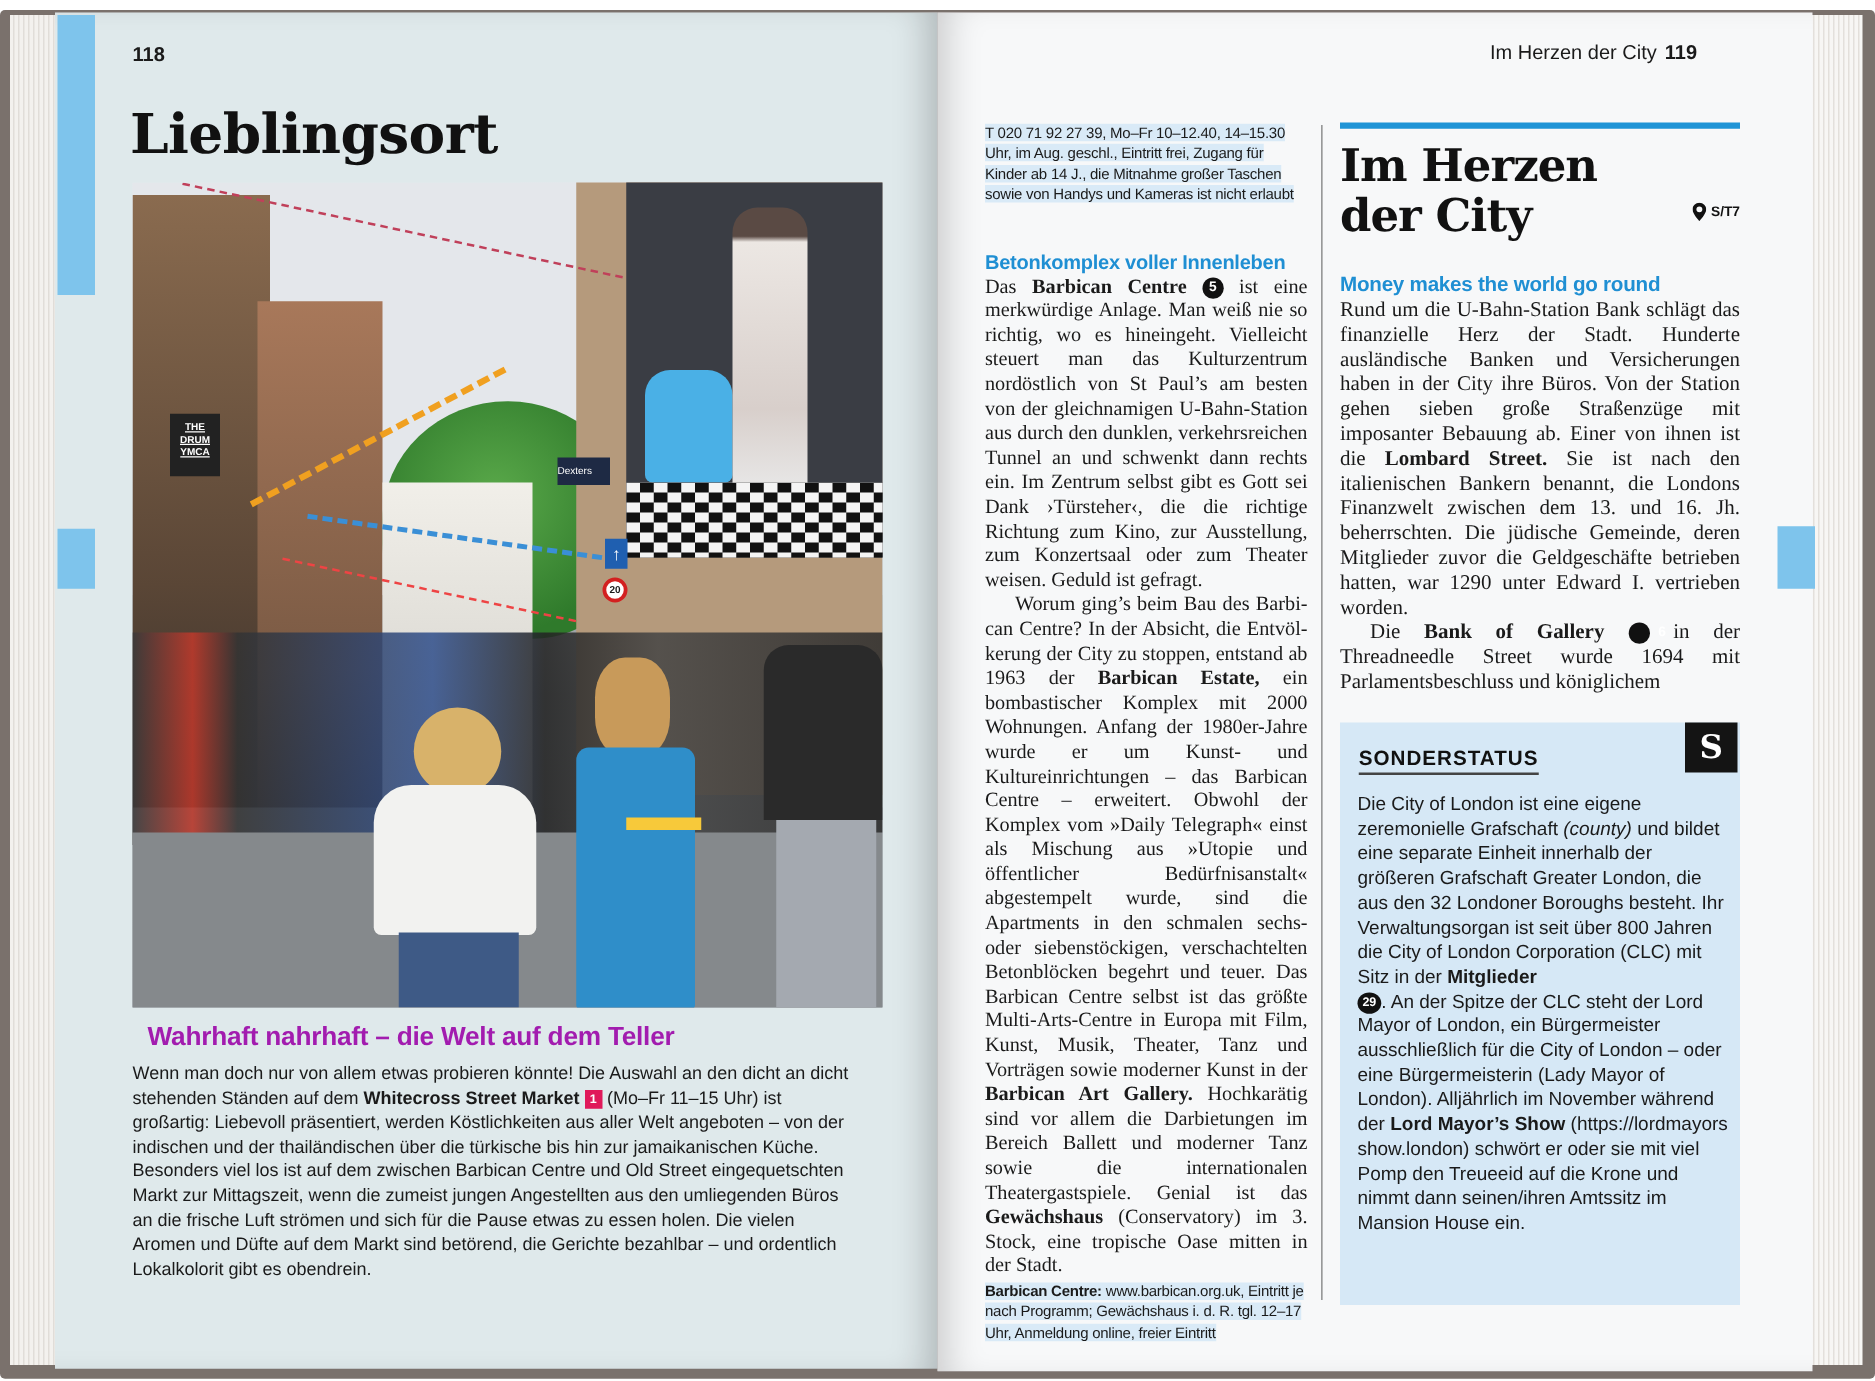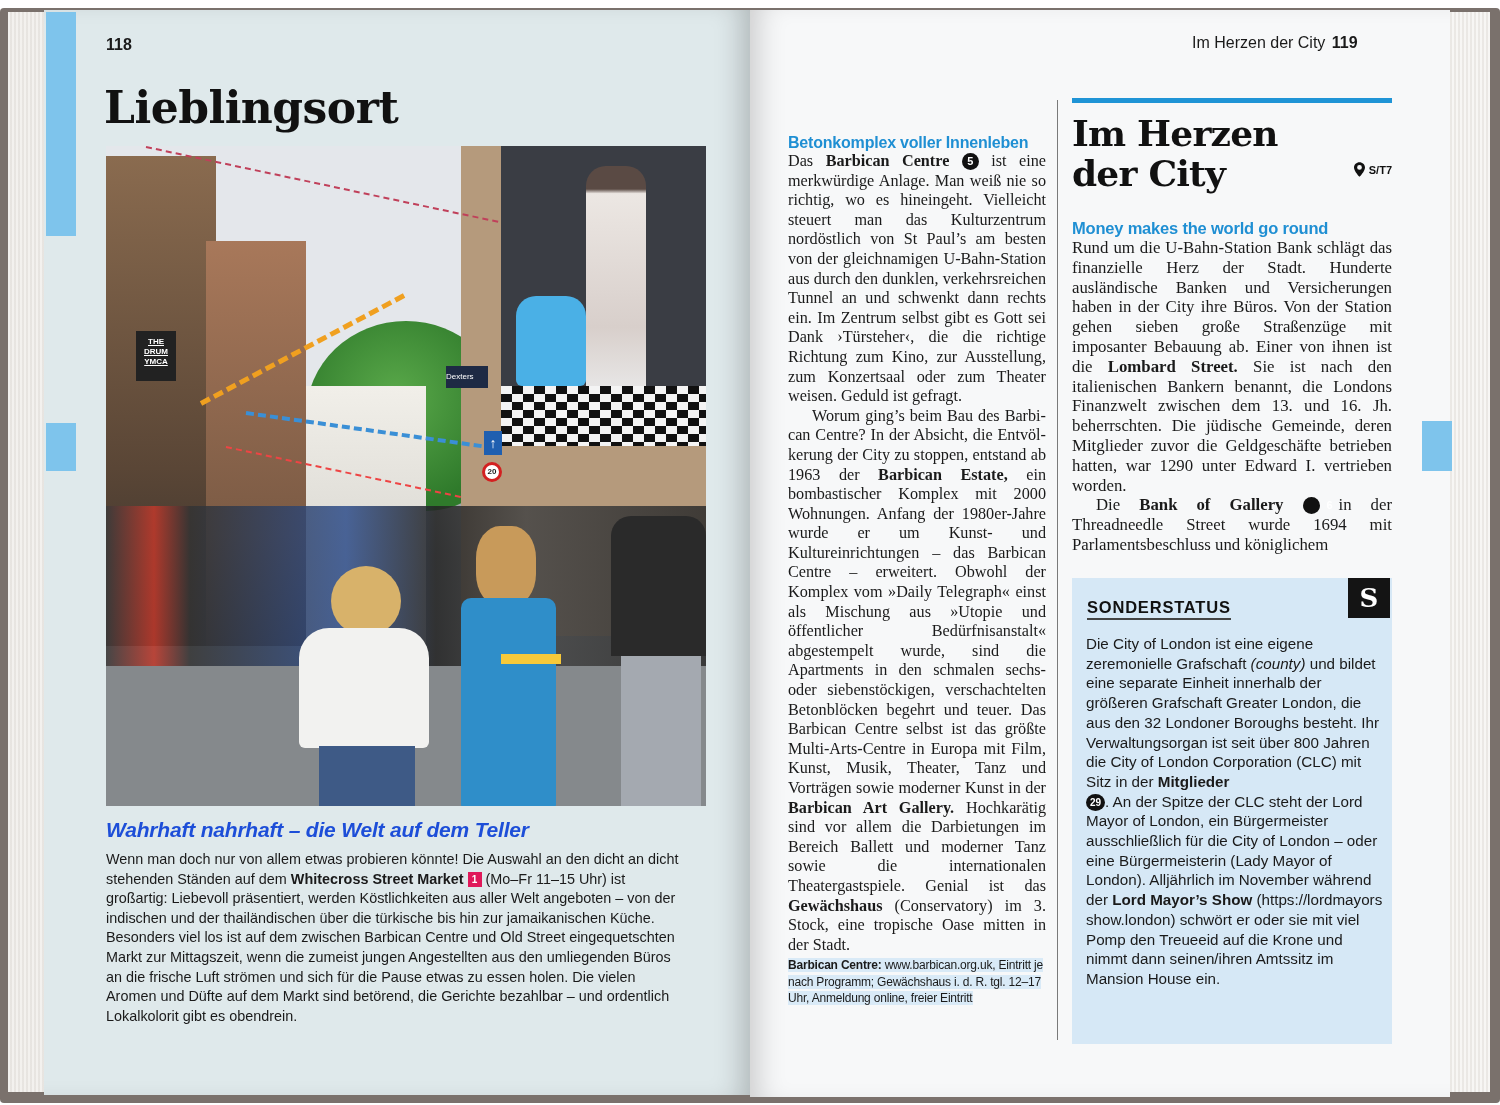--- a/index.html
+++ b/index.html
@@ -51,21 +51,21 @@
   .photo .woman .plate { position: absolute; left: 60px; top: 128px; width: 60px; height: 10px; background: #f7c93a; }
   .photo .man-right { position: absolute; left: 505px; top: 330px; width: 95px; height: 330px; }
   .photo .man-right .shirt { position: absolute; left: 0; top: 40px; width: 95px; height: 140px; background: #2a2a2a; border-radius: 20px 20px 0 0; }
   .photo .man-right .legs { position: absolute; left: 10px; top: 180px; width: 80px; height: 150px; background: #a4a9b0; }
   .photo .sign-drum { position: absolute; left: 30px; top: 185px; width: 40px; height: 50px; background: #222; color: #fff; font-size: 8px; font-weight: bold; text-align: center; padding-top: 6px; line-height: 10px; text-decoration: underline; }
   .photo .sign-dexters { position: absolute; left: 340px; top: 220px; width: 42px; height: 22px; background: #1e2a44; color: #fff; font-size: 8px; text-align: left; line-height: 22px; }
   .photo .sign-oneway { position: absolute; left: 378px; top: 285px; width: 18px; height: 24px; background: #1f5fb0; color: #fff; font-size: 14px; text-align: center; line-height: 24px; }
   .photo .sign-20 { position: absolute; left: 376px; top: 316px; width: 20px; height: 20px; border-radius: 50%; background: #fff; border: 3px solid #d32020; font-size: 8px; font-weight: bold; text-align: center; line-height: 14px; }
   .photo .bunting { position: absolute; height: 0; border-top: 2px dashed; }
 
-  .left-heading { position: absolute; left: 106px; top: 818px; font-size: 21px; font-weight: bold; color: #1d4ed8; letter-spacing: -0.2px; font-style: italic; }
+  .left-heading { position: absolute; left: 118px; top: 818px; font-size: 21px; font-weight: bold; color: #a21caf; letter-spacing: -0.2px; }
   .left-body { position: absolute; left: 106px; top: 850px; width: 580px; font-size: 14.4px; line-height: 19.6px; color: #1a1a1a; }
   .left-body b { font-weight: bold; }
   .marker-pink { display: inline-block; width: 14px; height: 15px; background: #e0195a; color: #fff; font-size: 10px; font-weight: bold; text-align: center; line-height: 15px; vertical-align: 1px; }
 
   
   .running-head { position: absolute; left: 1192px; top: 34px; font-size: 16px; color: #1a1a1a; }
   .col-mid { position: absolute; left: 788px; top: 96px; width: 258px; }
   .body-serif { font-family: "Liberation Serif", serif; font-size: 16.2px; line-height: 19.6px; text-align: justify; color: #1a1a1a; hyphens: manual; }
   .info-block { font-size: 12px; line-height: 16.4px; color: #1a1a1a; letter-spacing: -0.2px; }
   .info-block span.hl { background: #d9eaf7; }
@@ -145,20 +145,21 @@
 
 <div class="page-right"></div>
 <div class="thumb-tab" style="left:1422px;top:421px;width:30px;height:50px;"></div>
 
 <div class="running-head">
   <span>Im Herzen der City</span>
   <b style="margin-left:2px;">119</b>
 </div>
 
 <div class="col-mid">
+  <p class="info-block" style="margin-top:2px;"><span class="hl">T 020 71 92 27 39, Mo–Fr 10–12.40, 14–15.30 Uhr, im Aug. geschl., Eintritt frei, Zugang für Kinder ab 14 J., die Mitnahme großer Taschen sowie von Handys und Kameras ist nicht erlaubt</span></p>
   <p class="blue-sub" style="margin-top:38px;">Betonkomplex voller Innenleben</p>
   <p class="body-serif">
     <span>Das </span><b>Barbican Centre</b>
     <span class="num-circle">5</span><span> ist eine merk­würdige Anlage. Man weiß nie so rich­tig, wo es hineingeht. Vielleicht steuert man das Kulturzentrum nordöstlich von St Paul’s am besten von der gleich­namigen U-Bahn-Station aus durch den dunklen, verkehrsreichen Tunnel an und schwenkt dann rechts ein. Im Zentrum selbst gibt es Gott sei Dank ›Türsteher‹, die die richtige Richtung zum Kino, zur Ausstellung, zum Konzertsaal oder zum Theater weisen. Geduld ist gefragt.</span>
   </p>
   <p class="body-serif" style="text-indent:24px;">
     <span>Worum ging’s beim Bau des Barbi­can Centre? In der Absicht, die Entvöl­kerung der City zu stoppen, entstand ab 1963 der </span><b>Barbican Estate,</b><span> ein bombas­tischer Komplex mit 2000 Wohnungen. Anfang der 1980er-Jahre wurde er um Kunst- und Kultureinrichtungen – das Barbican Centre – erweitert. Obwohl der Komplex vom »Daily Telegraph« einst als Mischung aus »Utopie und öffentlicher Bedürfnisanstalt« abgestempelt wurde, sind die Apartments in den schmalen sechs- oder siebenstöckigen, verschach­telten Betonblöcken begehrt und teuer. Das Barbican Centre selbst ist das größte Multi-Arts-Centre in Europa mit Film, Kunst, Musik, Theater, Tanz und Vorträ­gen sowie moderner Kunst in der </span><b>Bar­bican Art Gallery.</b><span> Hochkarätig sind vor allem die Darbietungen im Bereich Ballett und moderner Tanz sowie die interna­tionalen Theatergastspiele. Genial ist das </span><b>Gewächshaus</b><span> (Conservatory) im 3. Stock, eine tropische Oase mitten in der Stadt.</span>
   </p>
   <p class="info-block" style="margin-top:2px;">
     <span class="hl"><b>Barbican Centre:</b><span> www.barbican.org.uk, Eintritt je nach Programm; Gewächshaus i. d. R. tgl. 12–17 Uhr, Anmeldung online, freier Eintritt</span></span>

